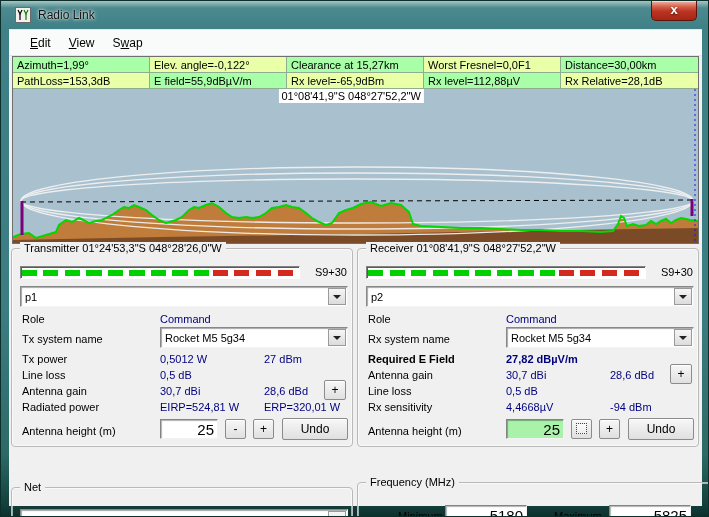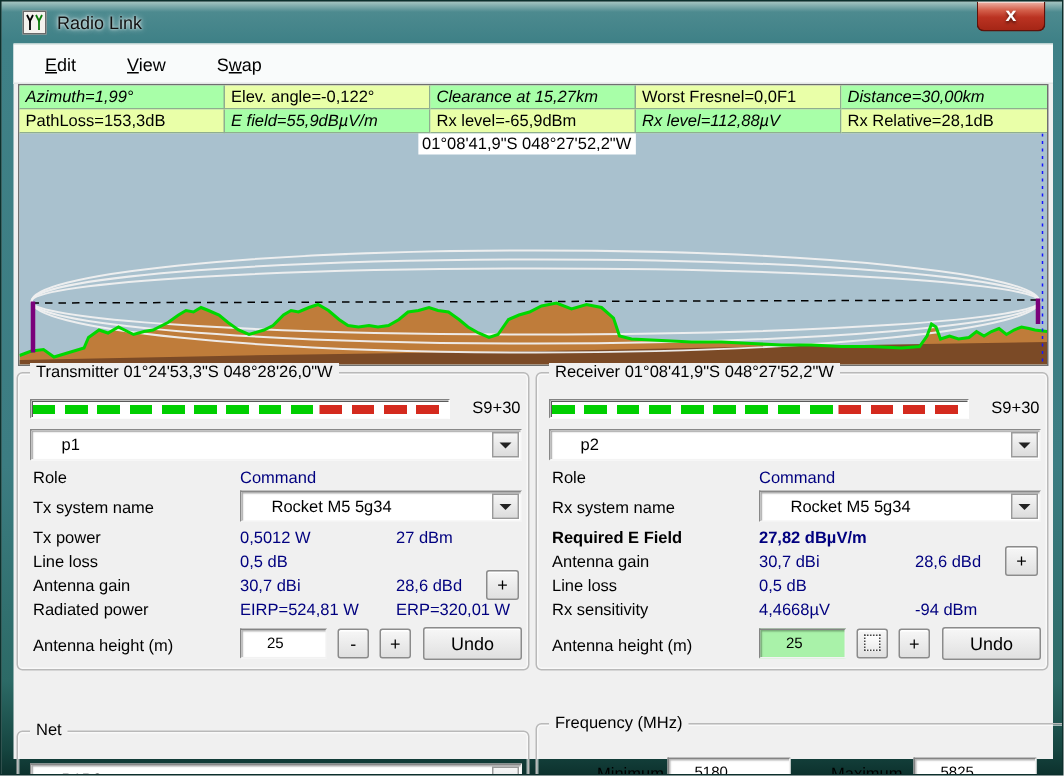--- a/index.html
+++ b/index.html
@@ -21,30 +21,30 @@
     color:#fff;font-size:13px;font-weight:bold;text-align:center;line-height:18px;
     text-shadow:0 1px 2px rgba(0,0,0,.6);box-shadow:inset 0 1px 0 rgba(255,255,255,.5);
     cursor:default;
   }
   .client{
     position:absolute;left:8px;top:28px;width:693px;height:477px;
     background:#f0f0f0;border-top:1px solid #dfe9e7;
   }
 
   
-  .menubar{position:absolute;left:0;top:0;width:100%;height:26px;background:#f9fbfb;border-bottom:1px solid #e3e6e6;display:flex;align-items:center;padding-left:12px;gap:16px;}
+  .menubar{position:absolute;left:0;top:0;width:100%;height:26px;background:#f9fbfb;border-bottom:1px solid #e3e6e6;display:flex;align-items:center;padding-left:12px;gap:0;}
   .menu-item{font-size:12px;color:#000;padding:3px 9px;}
   .menu-item u{text-decoration:underline;}
 
   
   .link-panel{position:absolute;left:3px;top:26px;width:687px;height:188px;border:1px solid #6f6f6f;background:#fff;}
   .status-grid{display:grid;grid-template-columns:repeat(5,1fr);width:685px;}
   .cell{height:16px;font-size:11px;line-height:16px;padding-left:4px;color:#000;border-right:1px solid #8fae8f;border-bottom:1px solid #8fae8f;white-space:nowrap;overflow:hidden;}
   .cell:nth-child(5n){border-right:none;}
-  .tone-green{background:#a8ffa8;font-style:italic;}
+  .tone-green{background:#a8ffa8;}
   .tone-yellow{background:#e9ffa8;}
 
   .profile{position:relative;width:685px;height:154px;background:#a9c1ce;}
   .profile svg{position:absolute;left:0;top:0;}
   .cursor-label{position:absolute;left:50%;top:0;transform:translateX(-53%);background:#fff;color:#000;font-size:11px;line-height:14px;padding:0 3px;white-space:nowrap;}
 
   
   .groupbox{position:absolute;border:1px solid #b9b9b9;border-radius:4px;box-shadow:inset 0 0 0 1px rgba(255,255,255,.6);}
   .groupbox .legend{position:absolute;top:-7px;left:8px;background:#f0f0f0;padding:0 4px;font-size:11px;color:#000;white-space:nowrap;}
   .gb-tx{left:2px;top:218px;width:342px;height:199px;}
@@ -54,34 +54,34 @@
 
   
   .meter{position:absolute;left:8px;top:17px;width:280px;height:13px;background:#fff;border:1px solid #828282;border-bottom-color:#fff;border-right-color:#fff;box-shadow:inset 1px 1px 0 #5a5a5a;display:flex;align-items:center;padding:0 1px;}
   .meter .seg{height:6px;}
   .seg-green{width:193px;background:repeating-linear-gradient(90deg,#00cf00 0 15px,transparent 15px 21.5px);}
   .seg-red{width:86px;background:repeating-linear-gradient(90deg,#d42a1e 0 15px,transparent 15px 21.5px);}
   .smeter-label{position:absolute;right:5px;top:17px;font-size:11px;color:#000;}
 
   
   .combo{position:absolute;height:21px;background:#fff;border:1px solid #888;border-bottom-color:#f4f4f4;border-right-color:#f4f4f4;box-shadow:inset 1px 1px 1px rgba(0,0,0,.35);display:flex;align-items:center;}
-  .combo .combo-text{flex:1;font-size:11px;padding-left:20px;color:#000;overflow:hidden;white-space:nowrap;}
+  .combo .combo-text{flex:1;font-size:11px;padding-left:4px;color:#000;overflow:hidden;white-space:nowrap;}
   .combo .combo-arrow{width:18px;height:17px;margin:1px;background:linear-gradient(#f6f6f6,#dcdcdc);border:1px solid #9a9a9a;display:flex;align-items:center;justify-content:center;}
   .tri-down{width:0;height:0;border-left:4px solid transparent;border-right:4px solid transparent;border-top:4px solid #222;}
 
   
   .grp-row{position:absolute;left:10px;right:6px;height:14px;font-size:11px;color:#000;white-space:nowrap;}
   .grp-row .v1{position:absolute;left:138px;color:#00007f;}
   .grp-row .v2{position:absolute;left:242px;color:#00007f;}
   .role-value{color:#0000c8;}
 
   .fieldlabel{position:absolute;font-size:11px;color:#000;white-space:nowrap;}
 
   
-  .tbox{position:absolute;height:20px;background:#fff;border:1px solid #848484;border-bottom-color:#f2f2f2;border-right-color:#f2f2f2;box-shadow:inset 1px 1px 1px rgba(0,0,0,.3);font-size:10px;padding:0 17px;color:#000;outline:none;}
+  .tbox{position:absolute;height:20px;background:#fff;border:1px solid #848484;border-bottom-color:#f2f2f2;border-right-color:#f2f2f2;box-shadow:inset 1px 1px 1px rgba(0,0,0,.3);font-size:15px;padding:0 3px;color:#000;outline:none;text-align:right;}
   .tbox.green{background:#a9f2a9;}
   .btn{position:absolute;background:linear-gradient(#f7f7f7,#e0e0e0);border:1px solid #8b8b8b;border-radius:2px;font-size:12px;color:#000;text-align:center;box-shadow:inset 0 1px 0 #fff;cursor:default;}
   .btn-sm{width:21px;height:20px;line-height:18px;}
   .btn-plus{width:22px;height:20px;line-height:18px;}
   .btn-undo{width:66px;height:22px;line-height:20px;font-size:12px;}
   .focus-box{display:inline-block;width:11px;height:11px;border:1px dotted #444;vertical-align:middle;margin-top:-3px;background:linear-gradient(#fdfdfd,#ececec);}
 </style>
 </head>
 <body>
 

